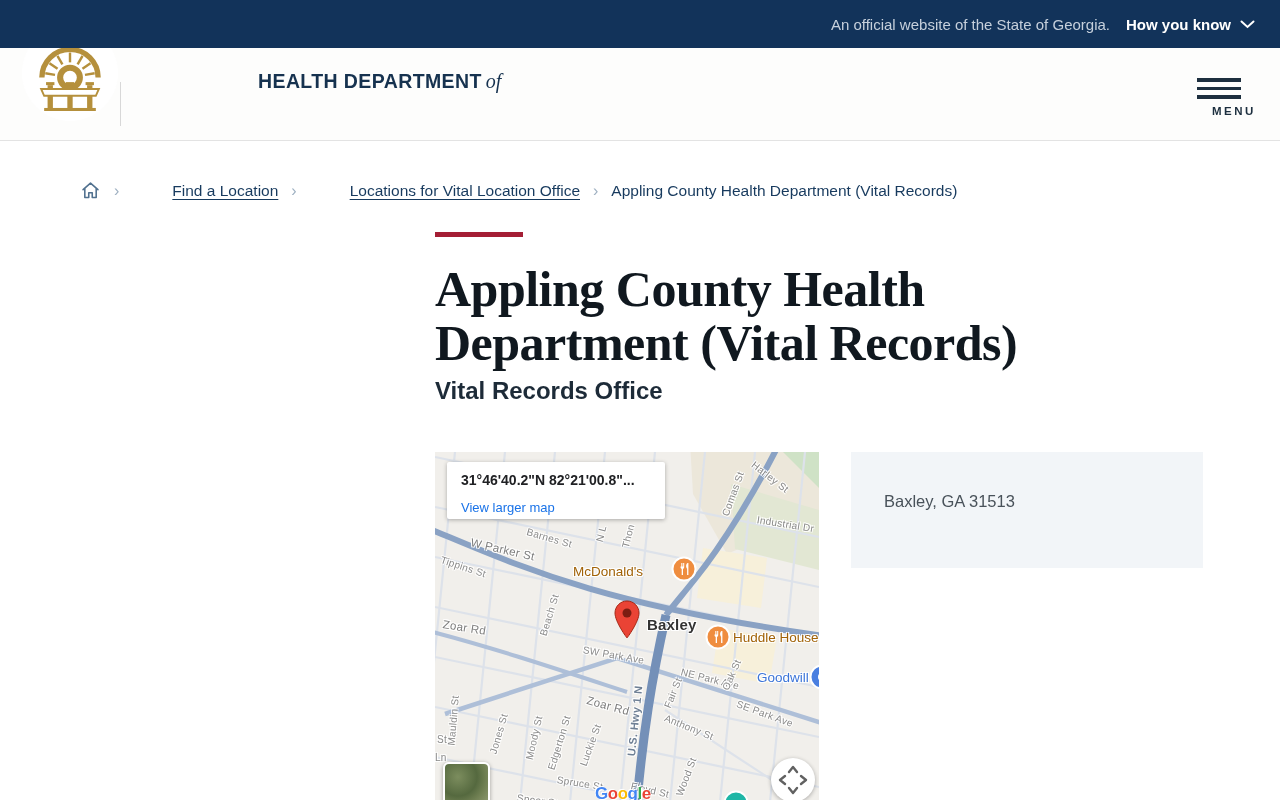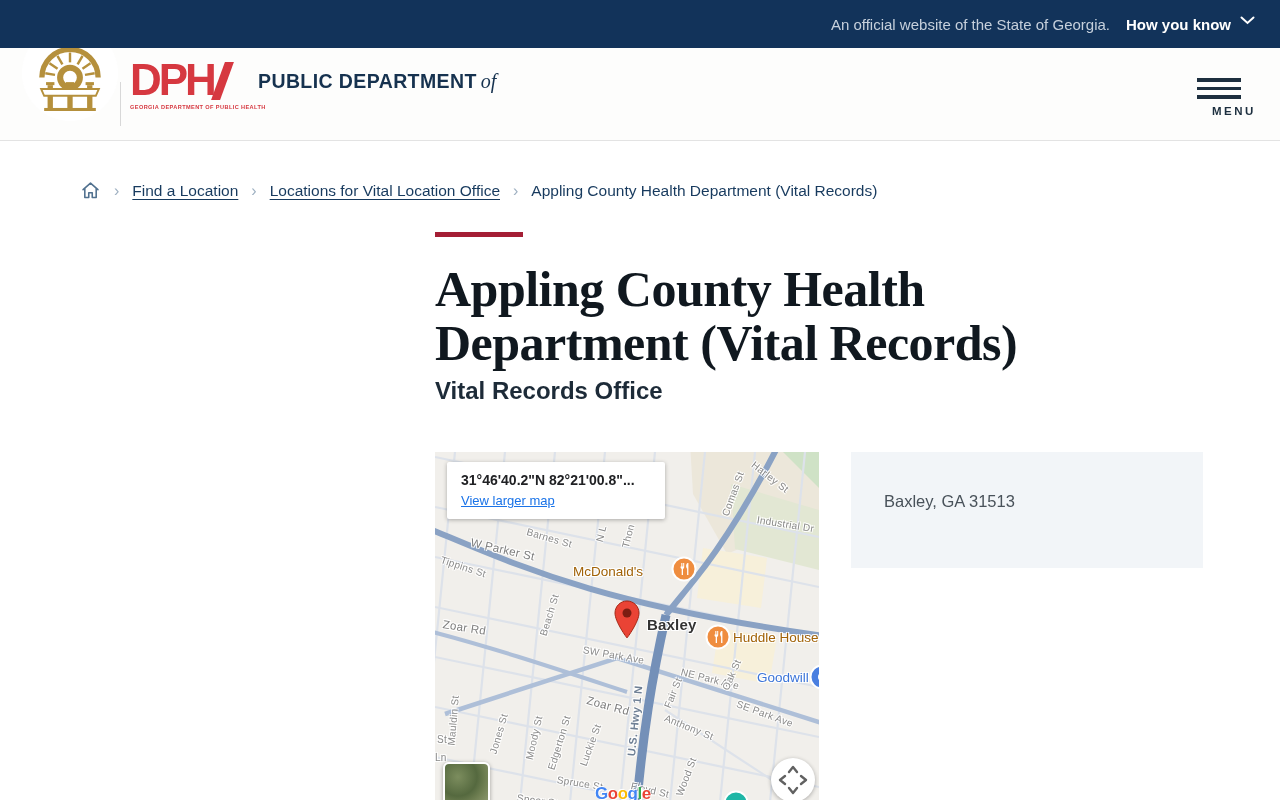--- a/index.html
+++ b/index.html
@@ -3,21 +3,21 @@
 <meta charset="utf-8">
 <style>
   html,body{margin:0;padding:0;background:#fff;}
   body{font-family:"Liberation Sans",sans-serif;-webkit-font-smoothing:antialiased;}
   #page{position:relative;width:1280px;height:800px;overflow:hidden;background:#fff;}
 
   
   .banner{position:absolute;left:0;top:0;width:1280px;height:48px;background:#12335a;
           display:flex;align-items:center;justify-content:flex-end;padding-right:25px;box-sizing:border-box;gap:16px;z-index:2;}
   .banner .official{color:#c6d0dc;font-size:15px;}
-  .banner .howknow{display:flex;gap:9px;cursor:pointer;}
+  .banner .howknow{display:flex;align-items:center;gap:9px;cursor:pointer;}
   .banner .howknow span{color:#ffffff;font-size:15px;font-weight:700;}
 
   
   .header{position:absolute;left:0;top:48px;width:1280px;height:92px;background:#fdfdfc;border-bottom:1px solid #e3e3e3;z-index:1;}
   .seal-wrap{position:absolute;left:22px;top:-23px;width:96px;height:96px;background:#fff;border-radius:50%;z-index:5;
              display:flex;align-items:center;justify-content:center;}
   .logo-divider{position:absolute;left:120px;top:34px;width:1px;height:44px;background:#d8d8d8;}
   .dph{position:absolute;left:130px;top:12px;width:118px;cursor:pointer;}
   .dph-letters{display:flex;align-items:flex-end;}
   .dph-letters .txt{font-size:44px;line-height:40px;font-weight:700;color:#d63840;letter-spacing:-3px;font-family:"Liberation Sans",sans-serif;}
@@ -27,21 +27,21 @@
   .brand .l1{font-size:19.5px;font-weight:700;letter-spacing:.4px;}
   .brand .of{font-family:"Liberation Serif",serif;font-style:italic;font-weight:400;font-size:20px;letter-spacing:0;margin-left:4px;}
   .brand .l2{font-size:19.5px;font-weight:700;letter-spacing:.4px;margin-top:4px;}
   .menu{position:absolute;left:1196px;top:30px;width:46px;text-align:center;cursor:pointer;}
   .menu .bars{display:flex;flex-direction:column;gap:5px;align-items:center;}
   .menu .bar{width:44px;height:3.5px;background:#1d2f3f;}
   .menu .lbl{margin-top:6px;font-size:11.5px;letter-spacing:2.5px;color:#1d2f3f;font-weight:600;margin-left:16px;}
 
   
   .crumbs{position:absolute;left:80px;top:180px;display:flex;align-items:center;gap:13px;font-size:15.5px;color:#173a5e;z-index:1;}
-  .crumb-link{font-weight:500;text-decoration:underline;text-underline-offset:3px;cursor:pointer;white-space:nowrap;}
+  .crumb-link{font-weight:500;text-decoration:underline;text-underline-offset:3px;cursor:pointer;white-space:nowrap;margin-left:40px;}
   .crumb-cur{font-weight:500;white-space:nowrap;}
   .crumb-sep{color:#9fb1c2;font-size:16px;}
 
   
   .accent{position:absolute;left:435px;top:232px;width:88px;height:5px;background:#a41e35;}
   .h1{position:absolute;left:435px;top:262px;width:680px;font-family:"Liberation Serif",serif;
       font-weight:700;font-size:50px;line-height:54px;color:#10181f;letter-spacing:-.5px;}
   .h2{position:absolute;left:435px;top:377px;font-family:Liberation Sans, sans-serif;font-weight:700;font-size:24px;color:#1d2b38;}
 
   
@@ -59,21 +59,21 @@
         text-shadow:1px 1px 0 #fff,-1px -1px 0 #fff,1px -1px 0 #fff,-1px 1px 0 #fff;}
   .poi-label{position:absolute;font-size:13.5px;font-weight:500;white-space:nowrap;
         text-shadow:1px 1px 0 #fff,-1px -1px 0 #fff,1px -1px 0 #fff,-1px 1px 0 #fff;cursor:pointer;}
   .poi-orange{color:#a16207;}
   .poi-blue{color:#3b74d9;}
   .poi-icon{position:absolute;width:26px;height:26px;cursor:pointer;}
   .marker{position:absolute;left:179px;top:148px;width:26px;height:40px;cursor:pointer;}
   .info-card{position:absolute;left:12px;top:10px;width:218px;height:57px;background:#fff;border-radius:2px;
              box-shadow:0 1px 4px rgba(0,0,0,.3);padding:10px 0 0 14px;box-sizing:border-box;z-index:4;}
   .info-card .t{font-size:14px;font-weight:700;color:#202124;cursor:pointer;}
-  .info-card .lnk{margin-top:5px;font-size:13px;color:#1a73e8;cursor:pointer;text-decoration:underline;}
+  .info-card .lnk{margin-top:12px;font-size:13px;color:#1a73e8;cursor:pointer;}
   .sat{position:absolute;left:8px;top:310px;width:47px;height:47px;border-radius:6px;border:2px solid #fff;box-sizing:border-box;
        box-shadow:0 1px 4px rgba(0,0,0,.35);cursor:pointer;
        background:radial-gradient(circle at 30% 30%,#7c8d5e,#55693f 45%,#6f7f52 65%,#97a078),
                   linear-gradient(135deg,#6b7d52,#8a946a);}
   .pan{position:absolute;left:336px;top:306px;width:44px;height:44px;background:#fff;border-radius:50%;
        box-shadow:0 1px 4px rgba(0,0,0,.3);display:flex;align-items:center;justify-content:center;cursor:pointer;}
   .glogo{position:absolute;left:160px;top:332px;font-size:17px;font-weight:700;letter-spacing:-.5px;cursor:pointer;}
   .glogo span{text-shadow:1px 1px 0 #fff,-1px -1px 0 #fff;}
   .g1,.g4{color:#4285F4}.g2,.g6{color:#EA4335}.g3{color:#FBBC05}.g5{color:#34A853}
 </style>
@@ -115,29 +115,22 @@
           <rect x="20.5" y="66" width="7" height="31"></rect>
             <rect x="46.5" y="66" width="7" height="31"></rect>
             <rect x="72.5" y="66" width="7" height="31"></rect>
           <rect x="16" y="96" width="68" height="4.5"></rect>
             <rect x="12" y="103" width="76" height="4.5"></rect>
         </g>
         <path d="M12,71 L88,71 L84,80 L16,80 Z" fill="#fff" stroke="#b5903c" stroke-width="2.5"></path>
       </svg>
     </div>
     <div class="logo-divider"></div>
-    <div class="dph">
-      <div class="dph-letters">
-        <span class="txt">DPH</span>
-        <span class="dph-slash"></span>
-      </div>
-      <div class="dph-caption">GEORGIA DEPARTMENT OF PUBLIC HEALTH</div>
-    </div>
     <div class="brand">
-      <div class="l1"><span>PUBLIC DEPARTMENT</span><span class="of">of</span></div>
+      <div class="l1"><span>HEALTH DEPARTMENT</span><span class="of">of</span></div>
     </div>
     <div class="menu">
       <div class="bars">
         <div class="bar"></div>
           <div class="bar"></div>
           <div class="bar"></div>
       </div>
       <div class="lbl">MENU</div>
     </div>
   </div>

